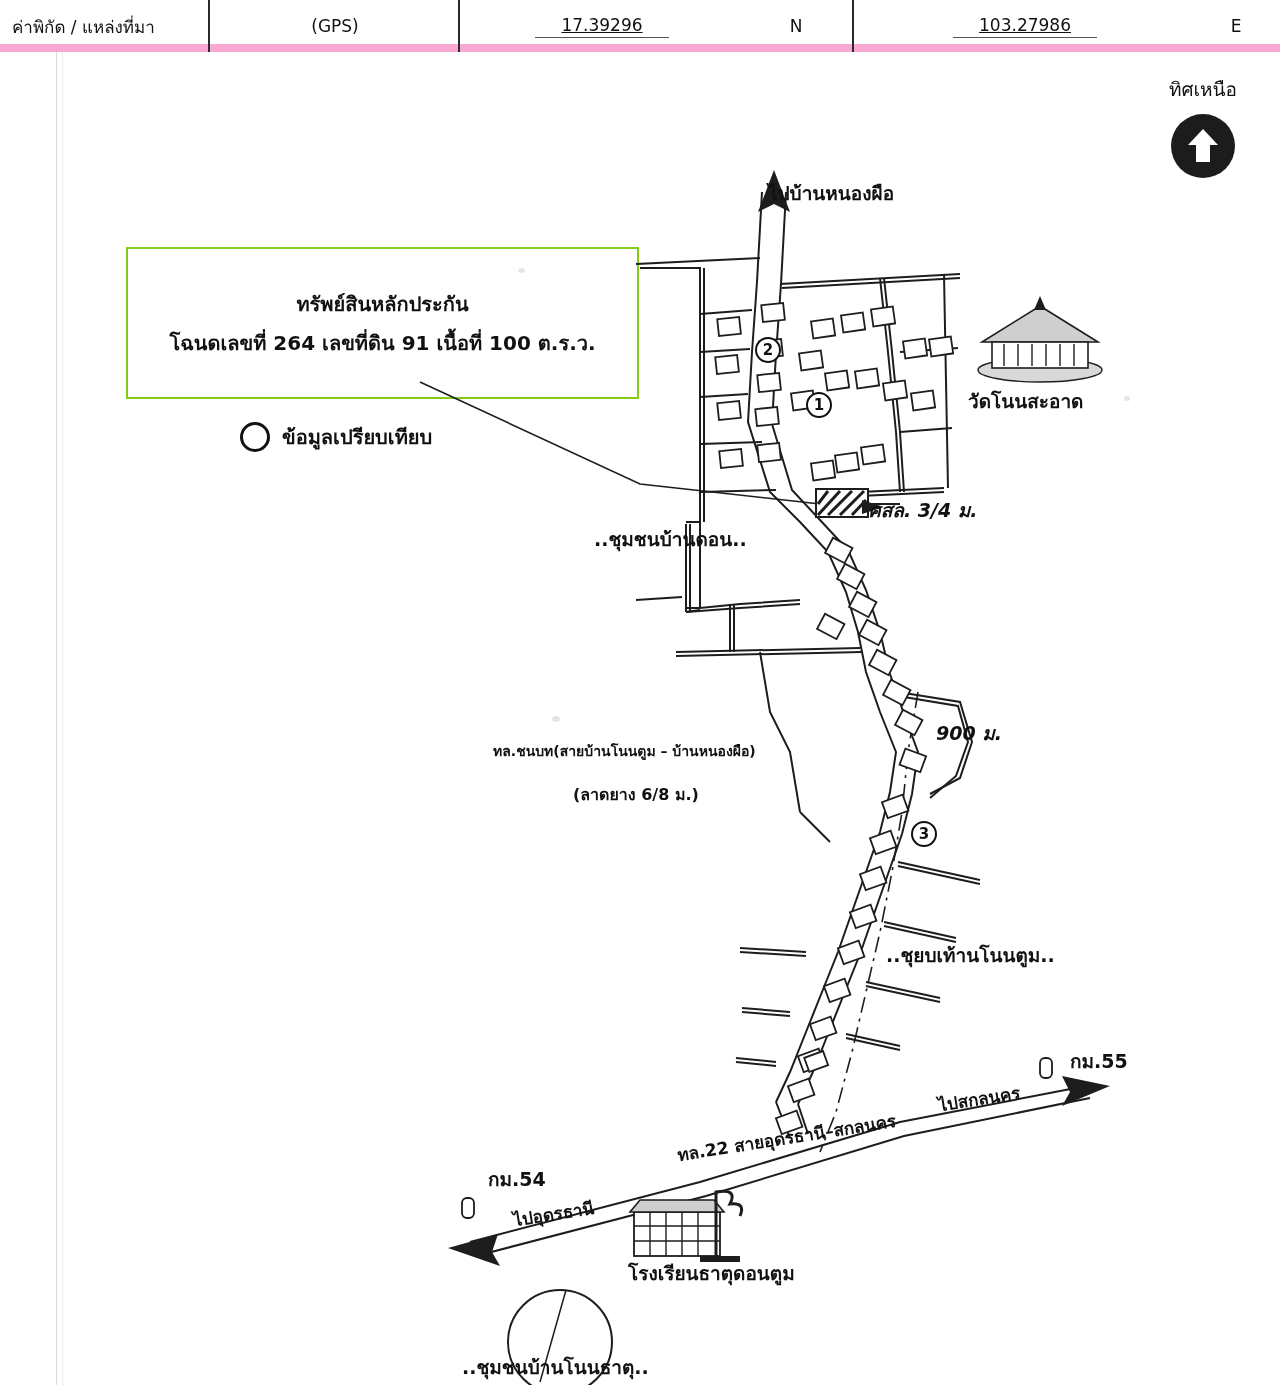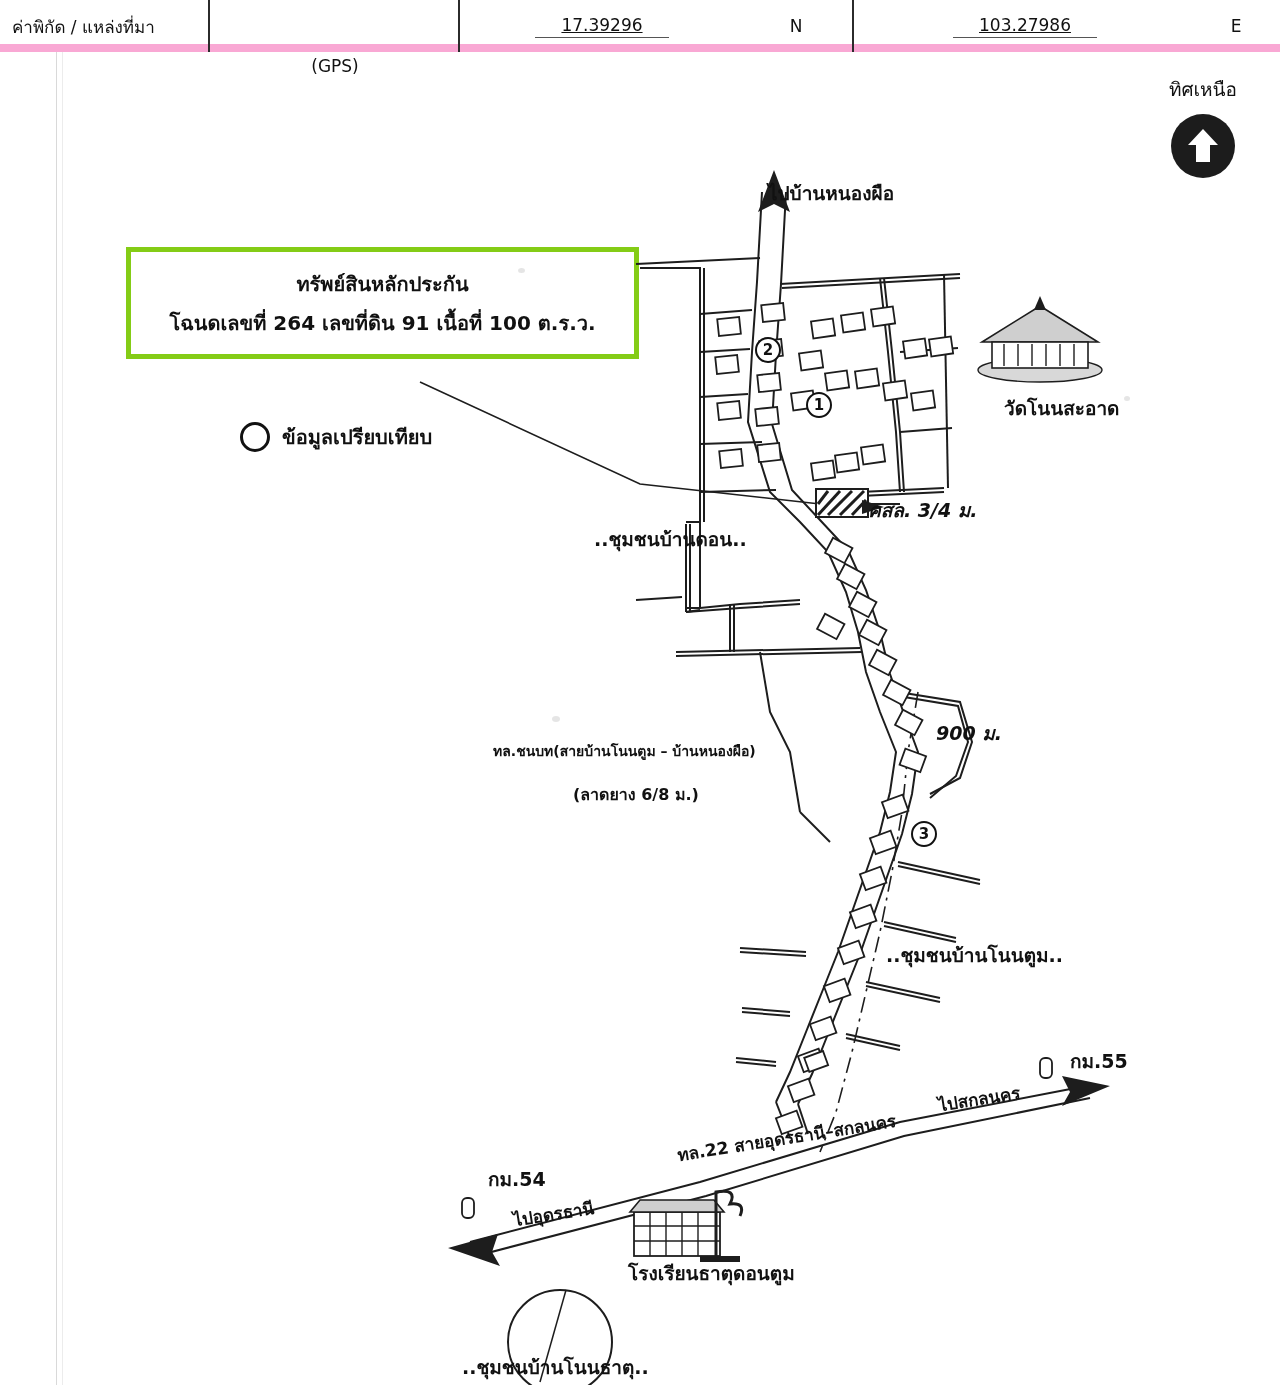--- a/index.html
+++ b/index.html
@@ -44,21 +44,20 @@
   }
   .gps-label {
     left: 8px;
     width: 200px;
     padding-left: 4px;
   }
   .gps-gps {
     left: 212px;
     width: 246px;
     justify-content: center;
-    margin-top: 40px;
   }
   .gps-lat {
     left: 462px;
     width: 280px;
     justify-content: center;
   }
   .gps-n {
     left: 746px;
     width: 100px;
     justify-content: center;
@@ -123,22 +122,22 @@
     top: 50%;
     transform: translate(-50%, -50%);
   }
 
   
   .legend-box {
     position: absolute;
     left: 126px;
     top: 247px;
     width: 513px;
-    height: 112px;
-    border: 5px solid #84cc16;
+    height: 152px;
+    border: 2px solid #84cc16;
     box-sizing: border-box;
     display: flex;
     flex-direction: column;
     justify-content: center;
     align-items: center;
     gap: 7px;
     background: #fff;
   }
   .legend-line {
     font-size: 20px;
@@ -178,21 +177,21 @@
     position: absolute;
     font-size: 19px;
     font-weight: bold;
     white-space: nowrap;
   }
   .m-label.italic {
     font-style: italic;
   }
 
   .lbl-nongphue    { left: 768px; top: 178px; }
-  .lbl-wat         { left: 1004px; top: 386px; margin-top: 7px; }
+  .lbl-wat         { left: 968px; top: 386px; }
   .lbl-ksl         { left: 868px; top: 495px; }
   .lbl-bandon      { left: 594px; top: 524px; }
   .lbl-900         { left: 936px; top: 718px; }
   .lbl-road-main   { left: 493px; top: 740px; font-size: 14px;}
   .lbl-road-sub    { left: 573px; top: 782px; font-size: 16px;}
   .lbl-nontum      { left: 886px; top: 940px; }
   .lbl-km55        { left: 1070px; top: 1046px; }
   .lbl-km54        { left: 488px; top: 1164px; }
   .lbl-sakon       { left: 938px; top: 1085px; transform: rotate(-9deg); font-size:17px;}
   .lbl-udon        { left: 513px; top: 1200px; transform: rotate(-9deg); font-size:17px;}
@@ -446,21 +445,21 @@
 
 </svg>
 
 <div class="m-label lbl-nongphue">ไปบ้านหนองผือ</div>
 <div class="m-label lbl-wat">วัดโนนสะอาด</div>
 <div class="m-label lbl-ksl italic">คสล. 3/4 ม.</div>
 <div class="m-label lbl-bandon">..ชุมชนบ้านดอน..</div>
 <div class="m-label lbl-900 italic">900 ม.</div>
 <div class="m-label lbl-road-main">ทล.ชนบท(สายบ้านโนนตูม – บ้านหนองผือ)</div>
 <div class="m-label lbl-road-sub">(ลาดยาง 6/8 ม.)</div>
-<div class="m-label lbl-nontum">..ชุมชนบ้านโนนตูม..</div>
+<div class="m-label lbl-nontum">..ชุยบเท้านโนนตูม..</div>
 <div class="m-label lbl-km55">กม.55</div>
 <div class="m-label lbl-km54">กม.54</div>
 <div class="m-label lbl-sakon">ไปสกลนคร</div>
 <div class="m-label lbl-udon">ไปอุดรธานี</div>
 <div class="m-label lbl-tl22">ทล.22 สายอุดรธานี–สกลนคร</div>
 <div class="m-label lbl-school">โรงเรียนธาตุดอนตูม</div>
 <div class="m-label lbl-nonthat">..ชุมชนบ้านโนนธาตุ..</div>
 
 <div class="node-num node-1">1</div>
 <div class="node-num node-2">2</div>

